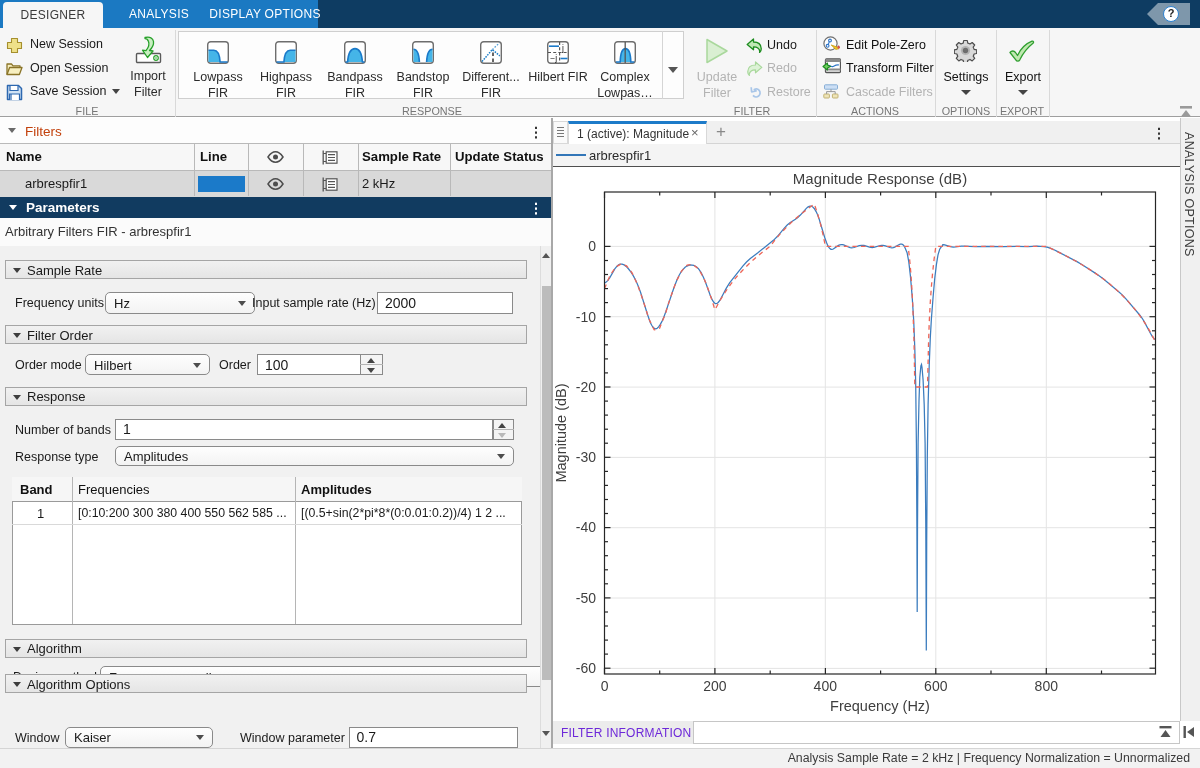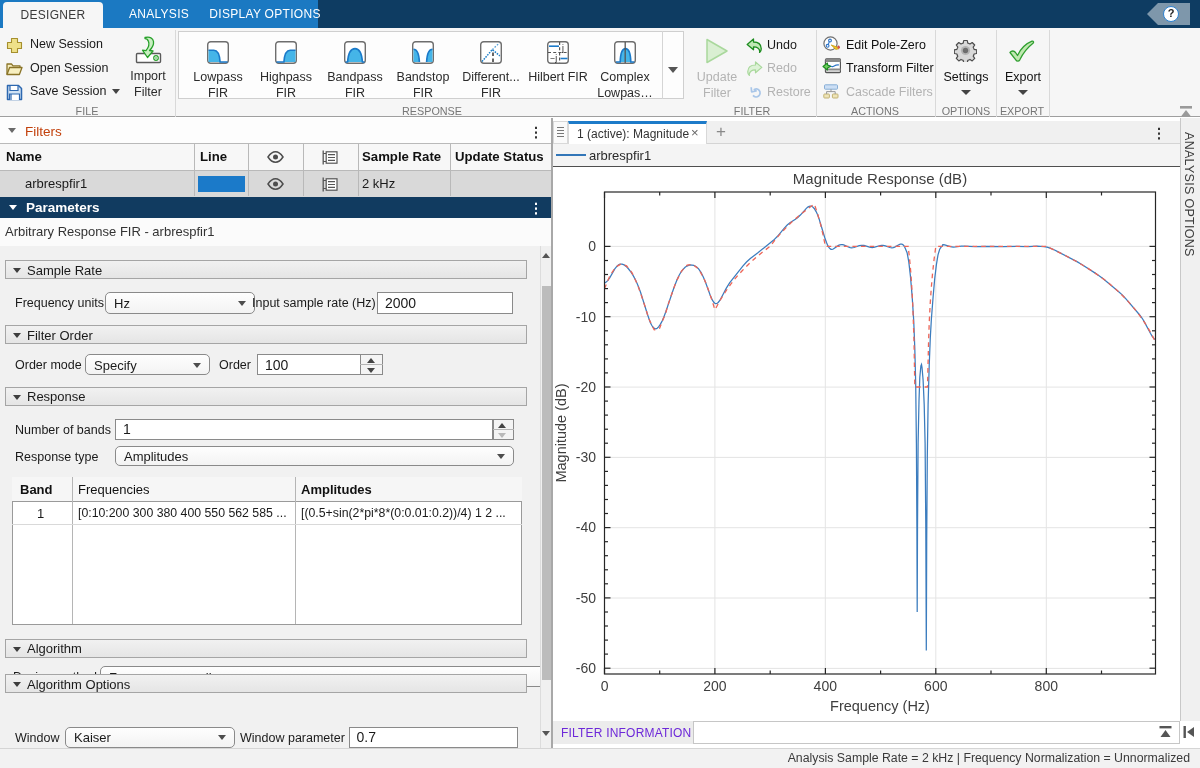--- a/index.html
+++ b/index.html
@@ -220,42 +220,42 @@
     <rect x="4.2" y="1.8" width="10.8" height="11.4" fill="#fff" stroke="#555" stroke-width="1.2"></rect>
     <path d="M6 4.6 h7 M6 7.5 h7 M6 10.4 h7" stroke="#555" stroke-width="1.1"></path>
   </svg>
 <div class="ab" style="left:362px;top:176px;font-size:13px;color:#1a1a1a">2 kHz</div>
 
 <div class="ab" style="left:0;top:197px;width:551px;height:20.5px;background:#113b60"></div>
 <div class="ab" style="left:9px;top:205px;width:0;height:0;border-left:4.5px solid transparent;border-right:4.5px solid transparent;border-top:5px solid #fff"></div>
 <div class="ab" style="left:26px;top:200px;font-size:13.5px;font-weight:bold;color:#fff">Parameters</div>
 <div class="ab dots" style="left:529px;top:200px;color:#fff">⋮</div>
 <div class="ab" style="left:0;top:217.5px;width:551px;height:28.5px;background:#fbfbfb"></div>
-<div class="ab" style="left:5px;top:224px;font-size:13px;color:#333">Arbitrary Response FIR - arbrespfir1</div>
+<div class="ab" style="left:5px;top:224px;font-size:13px;color:#333">Arbitrary Filters FIR - arbrespfir1</div>
 
 <div class="gbar" style="top:260px">
     <span class="tri"></span>
     <span class="t">Sample Rate</span>
   </div>
 <div class="lbl" style="left:15px;top:296px">Frequency units</div>
 <div class="dd" style="left:105px;top:291.5px;width:150px;height:22px">
     <span class="ddt">Hz</span>
     <span class="dda"></span>
   </div>
 <div class="lbl" style="left:252px;top:296px">Input sample rate (Hz)</div>
 <div class="ef" style="left:377px;top:291.5px;width:136px;height:22px">
     <span class="eft">2000</span>
   </div>
 <div class="gbar" style="top:325px">
     <span class="tri"></span>
     <span class="t">Filter Order</span>
   </div>
 <div class="lbl" style="left:15px;top:358px">Order mode</div>
 <div class="dd" style="left:85px;top:354px;width:125px;height:21px">
-    <span class="ddt">Specify</span>
+    <span class="ddt">Hilbert</span>
     <span class="dda"></span>
   </div>
 <div class="lbl" style="left:219px;top:358px">Order</div>
 <div class="ef" style="left:257px;top:354px;width:104px;height:21px">
     <span class="eft">100</span>
   </div>
 <div class="ab" style="left:360px;top:354px;width:23px;height:21px;background:#f4f4f4;border:1px solid #8a8a8a"></div>
 <div class="ab" style="left:366.5px;top:358px;width:0;height:0;border-left:4.5px solid transparent;border-right:4.5px solid transparent;border-bottom:5px solid #444"></div>
 <div class="ab" style="left:360px;top:364px;width:23px;height:1px;background:#b5b5b5"></div>
 <div class="ab" style="left:366.5px;top:368px;width:0;height:0;border-left:4.5px solid transparent;border-right:4.5px solid transparent;border-top:5px solid #444"></div>
@@ -296,21 +296,21 @@
 <div class="lbl" style="left:13px;top:670px">Design method</div>
 <div class="dd" style="left:100px;top:666px;width:500px;height:21px">
     <span class="ddt">Frequency sampling</span>
     <span class="dda"></span>
   </div>
 <div class="gbar" style="top:674px">
     <span class="tri"></span>
     <span class="t">Algorithm Options</span>
   </div>
 <div class="lbl" style="left:15px;top:731px">Window</div>
-<div class="dd" style="left:65px;top:726.5px;width:170px;height:21px">
+<div class="dd" style="left:65px;top:726.5px;width:148px;height:21px">
     <span class="ddt">Kaiser</span>
     <span class="dda"></span>
   </div>
 <div class="lbl" style="left:240px;top:731px">Window parameter</div>
 <div class="ef" style="left:348.5px;top:726.5px;width:169px;height:21px">
     <span class="eft">0.7</span>
   </div>
 
 <div class="ab" style="left:540px;top:246px;width:13px;height:501.5px;background:#f0f0f0;border-left:1px solid #dcdcdc"></div>
 <div class="ab" style="left:542px;top:253px;width:0;height:0;border-left:4.5px solid transparent;border-right:4.5px solid transparent;border-bottom:5.5px solid #555"></div>

